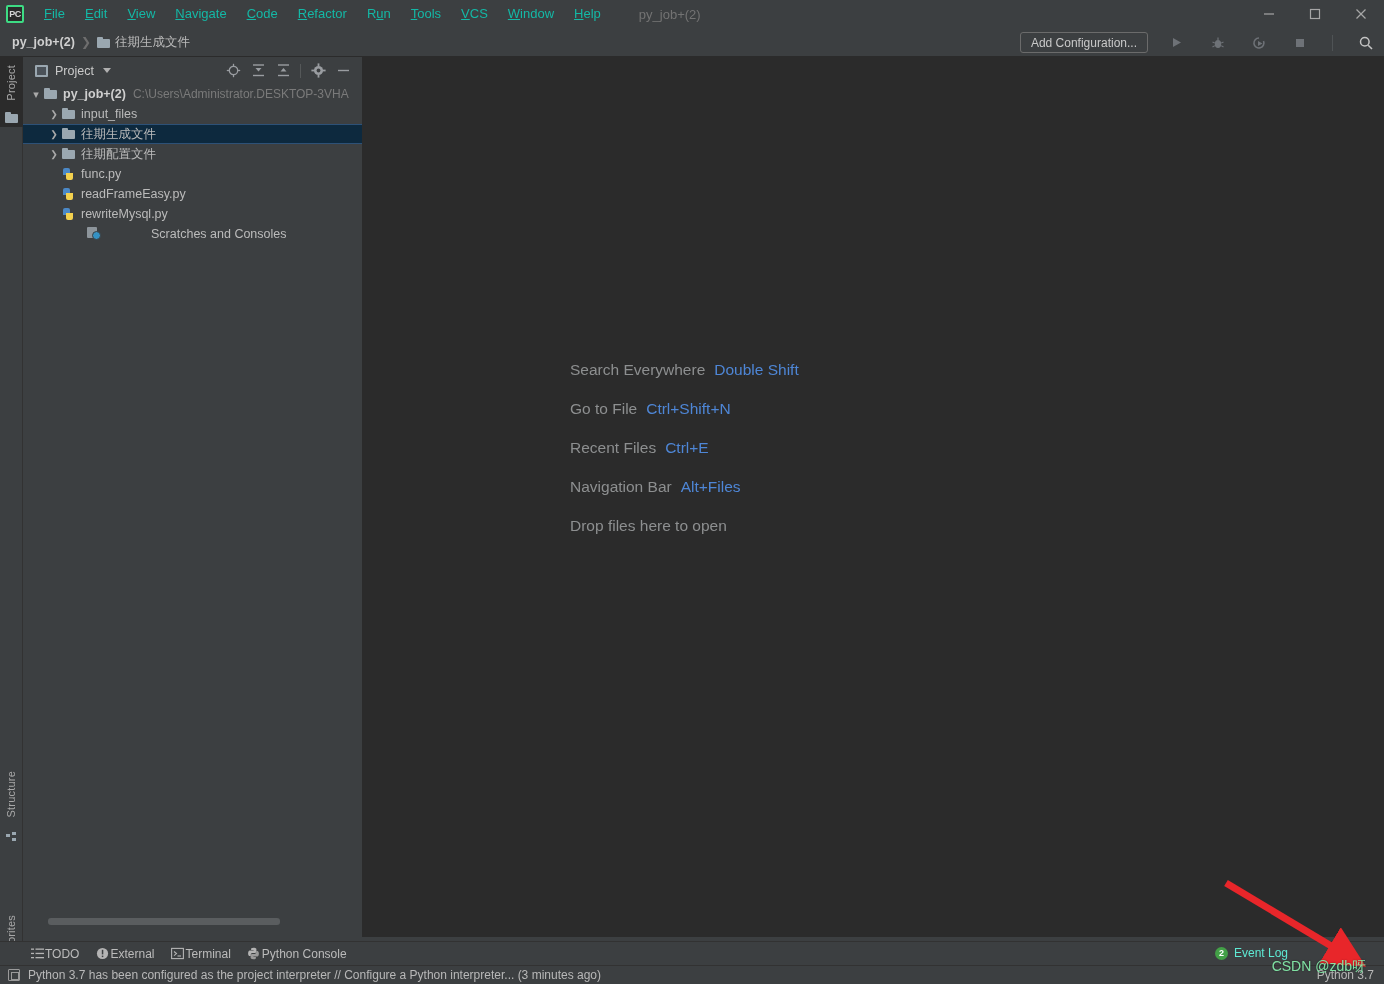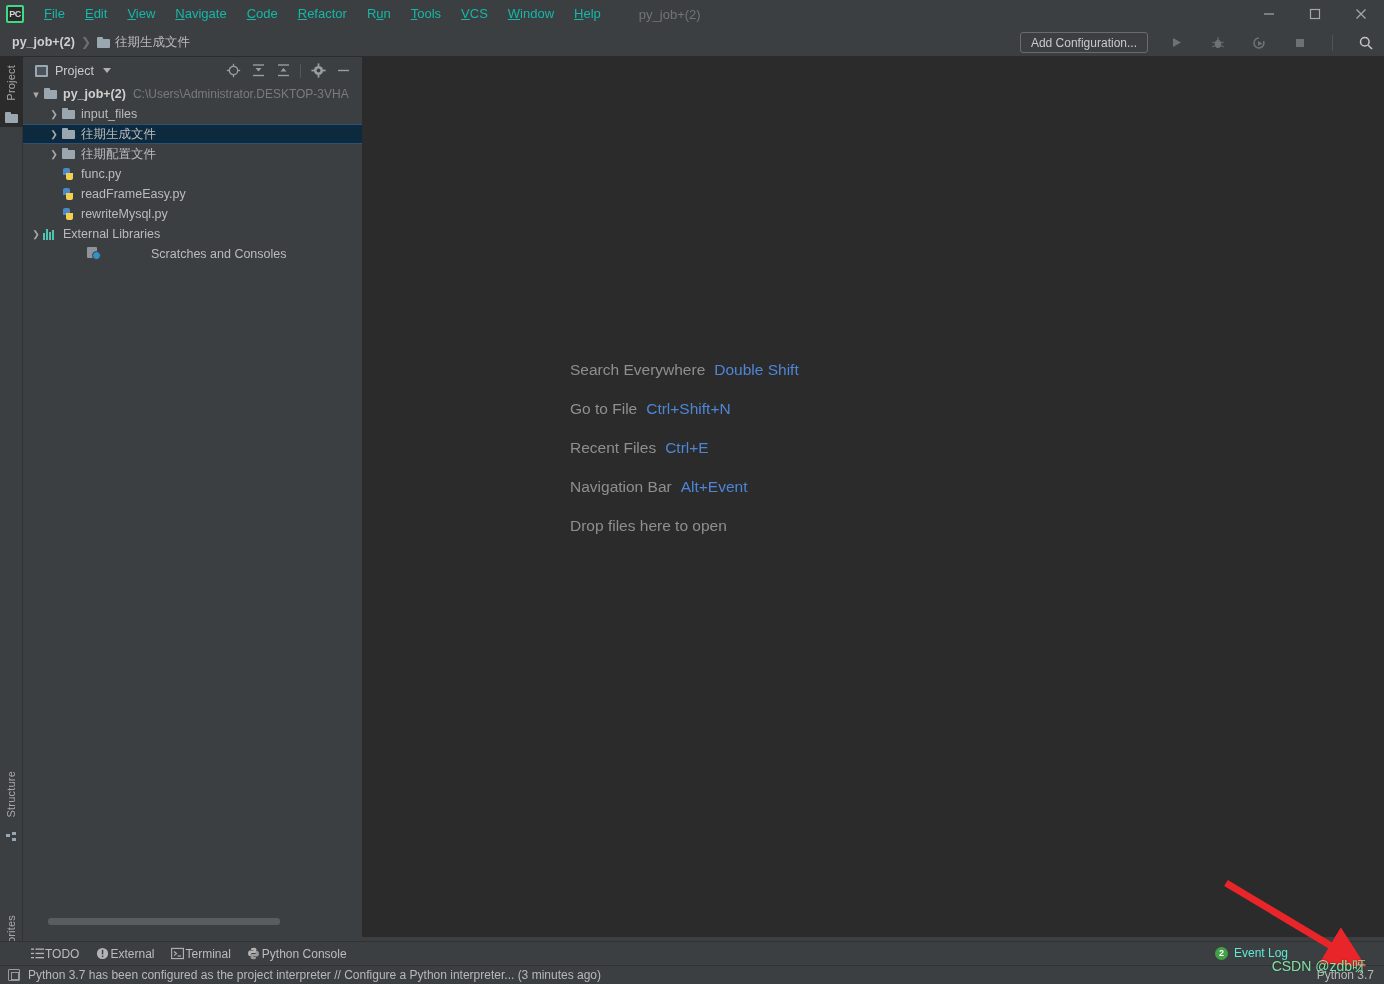--- a/index.html
+++ b/index.html
@@ -420,30 +420,20 @@
           <span>readFrameEasy.py</span>
         </div>
         <div class="trow" style="padding-left: 24px;">
           <span class="arrow "></span>
           <span class="pyfile">
             <span class="pa"></span>
             <span class="pb"></span>
           </span>
           <span>rewriteMysql.py</span>
         </div>
-        <div class="trow" style="padding-left: 6px;">
-          <span class="arrow right"></span>
-          <span class="libico">
-            <i style="height:7px"></i>
-            <i style="height:11px"></i>
-            <i style="height:8px"></i>
-            <i style="height:10px"></i>
-          </span>
-          <span>External Libraries</span>
-        </div>
         <div class="trow" style="padding-left: 6px; gap: 44px;">
           <span class="arrow "></span>
           <span class="scrico">
             <span class="sp"></span>
             <span class="sc"></span>
           </span>
           <span>Scratches and Consoles</span>
         </div>
       </div>
 
@@ -460,21 +450,21 @@
         <div class="tip-row">
           <span class="tip-label">Go to File</span>
           <span class="tip-key">Ctrl+Shift+N</span>
         </div>
         <div class="tip-row">
           <span class="tip-label">Recent Files</span>
           <span class="tip-key">Ctrl+E</span>
         </div>
         <div class="tip-row">
           <span class="tip-label">Navigation Bar</span>
-          <span class="tip-key">Alt+Event</span>
+          <span class="tip-key">Alt+Files</span>
         </div>
         <div class="tip-row">
           <span class="tip-label">Drop files here to open</span>
         </div>
       </div>
   </div>
 
   <div class="botbar" id="bot-bar">
       <div class="bot-item">
         <span class="bot-ico">

